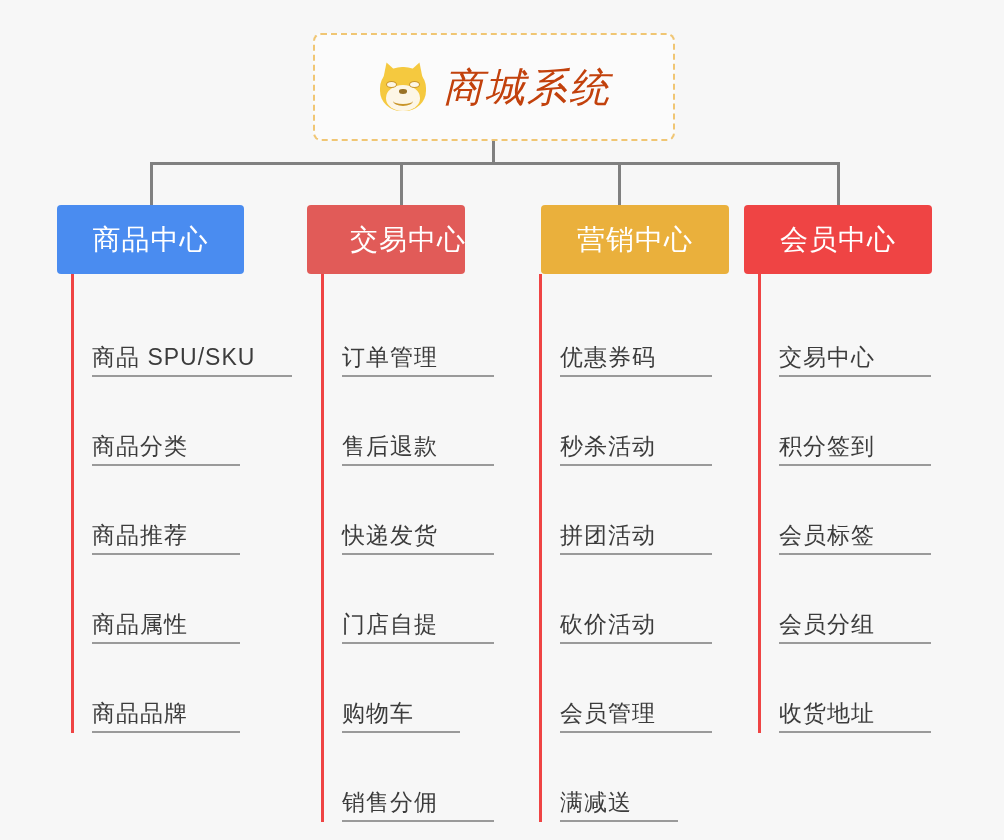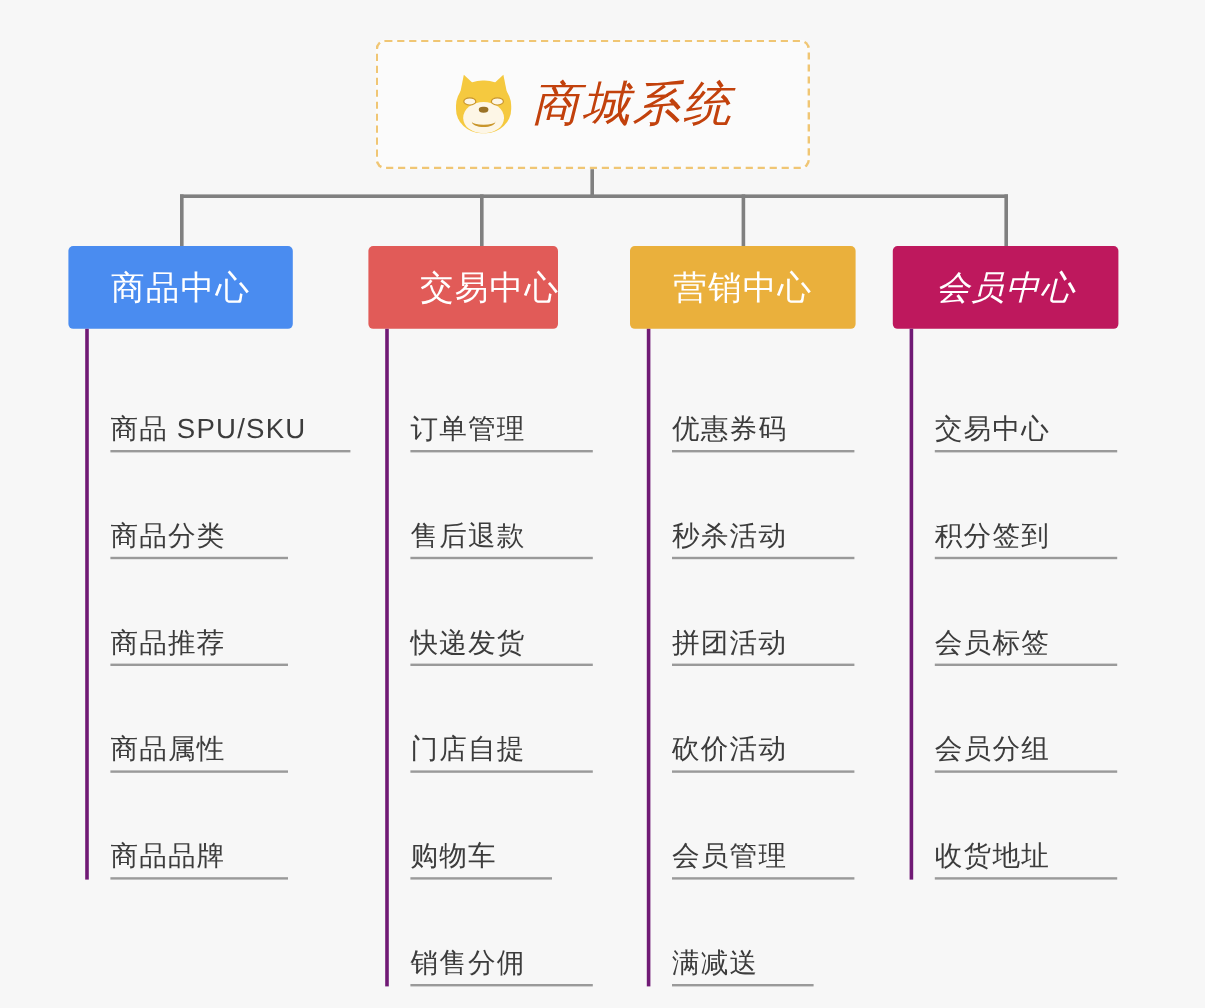--- a/index.html
+++ b/index.html
@@ -95,30 +95,30 @@
     align-items: center;
     justify-content: center;
     color: #ffffff;
     font-size: 28px;
     letter-spacing: 1px;
     line-height: 1;
     white-space: nowrap;
   }
   .col-1 .col-header { width: 187px; margin-left: 0px; }
   .col-2 .col-header { width: 158px; margin-left: 0px; padding-left: 44px; }
-  .col-3 .col-header { width: 188px; margin-left: 0px; }
+  .col-3 .col-header { width: 188px; margin-left: 16px; }
   .col-4 .col-header { width: 188px; margin-left: 0px; }
 
   
   .leaf-list {
     position: relative;
     margin-top: 0;
     padding-top: 14px;
     padding-left: 18px;
-    border-left: 3px solid #701a75;
+    border-left: 3px solid #ef4444;
     margin-left: 14px;
     width: 180px;
     box-sizing: content-box;
   }
   .col-2 .leaf-list,
   .col-3 .leaf-list,
   .col-4 .leaf-list { width: 160px; }
 
   .leaf-item {
     box-sizing: border-box;
@@ -263,21 +263,21 @@
       <div class="leaf-item wide">优惠券码</div>
       <div class="leaf-item wide">秒杀活动</div>
       <div class="leaf-item wide">拼团活动</div>
       <div class="leaf-item wide">砍价活动</div>
       <div class="leaf-item wide">会员管理</div>
       <div class="leaf-item narrow">满减送</div>
     </div>
   </div>
 
   <div class="column col-4">
-    <div class="col-header" style="background-color: #be185d; font-style: italic;">会员中心</div>
+    <div class="col-header" style="background-color: #ef4444;">会员中心</div>
     <div class="leaf-list">
       <div class="leaf-item wide">交易中心</div>
       <div class="leaf-item wide">积分签到</div>
       <div class="leaf-item wide">会员标签</div>
       <div class="leaf-item wide">会员分组</div>
       <div class="leaf-item wide">收货地址</div>
     </div>
   </div>
 
 </div>

